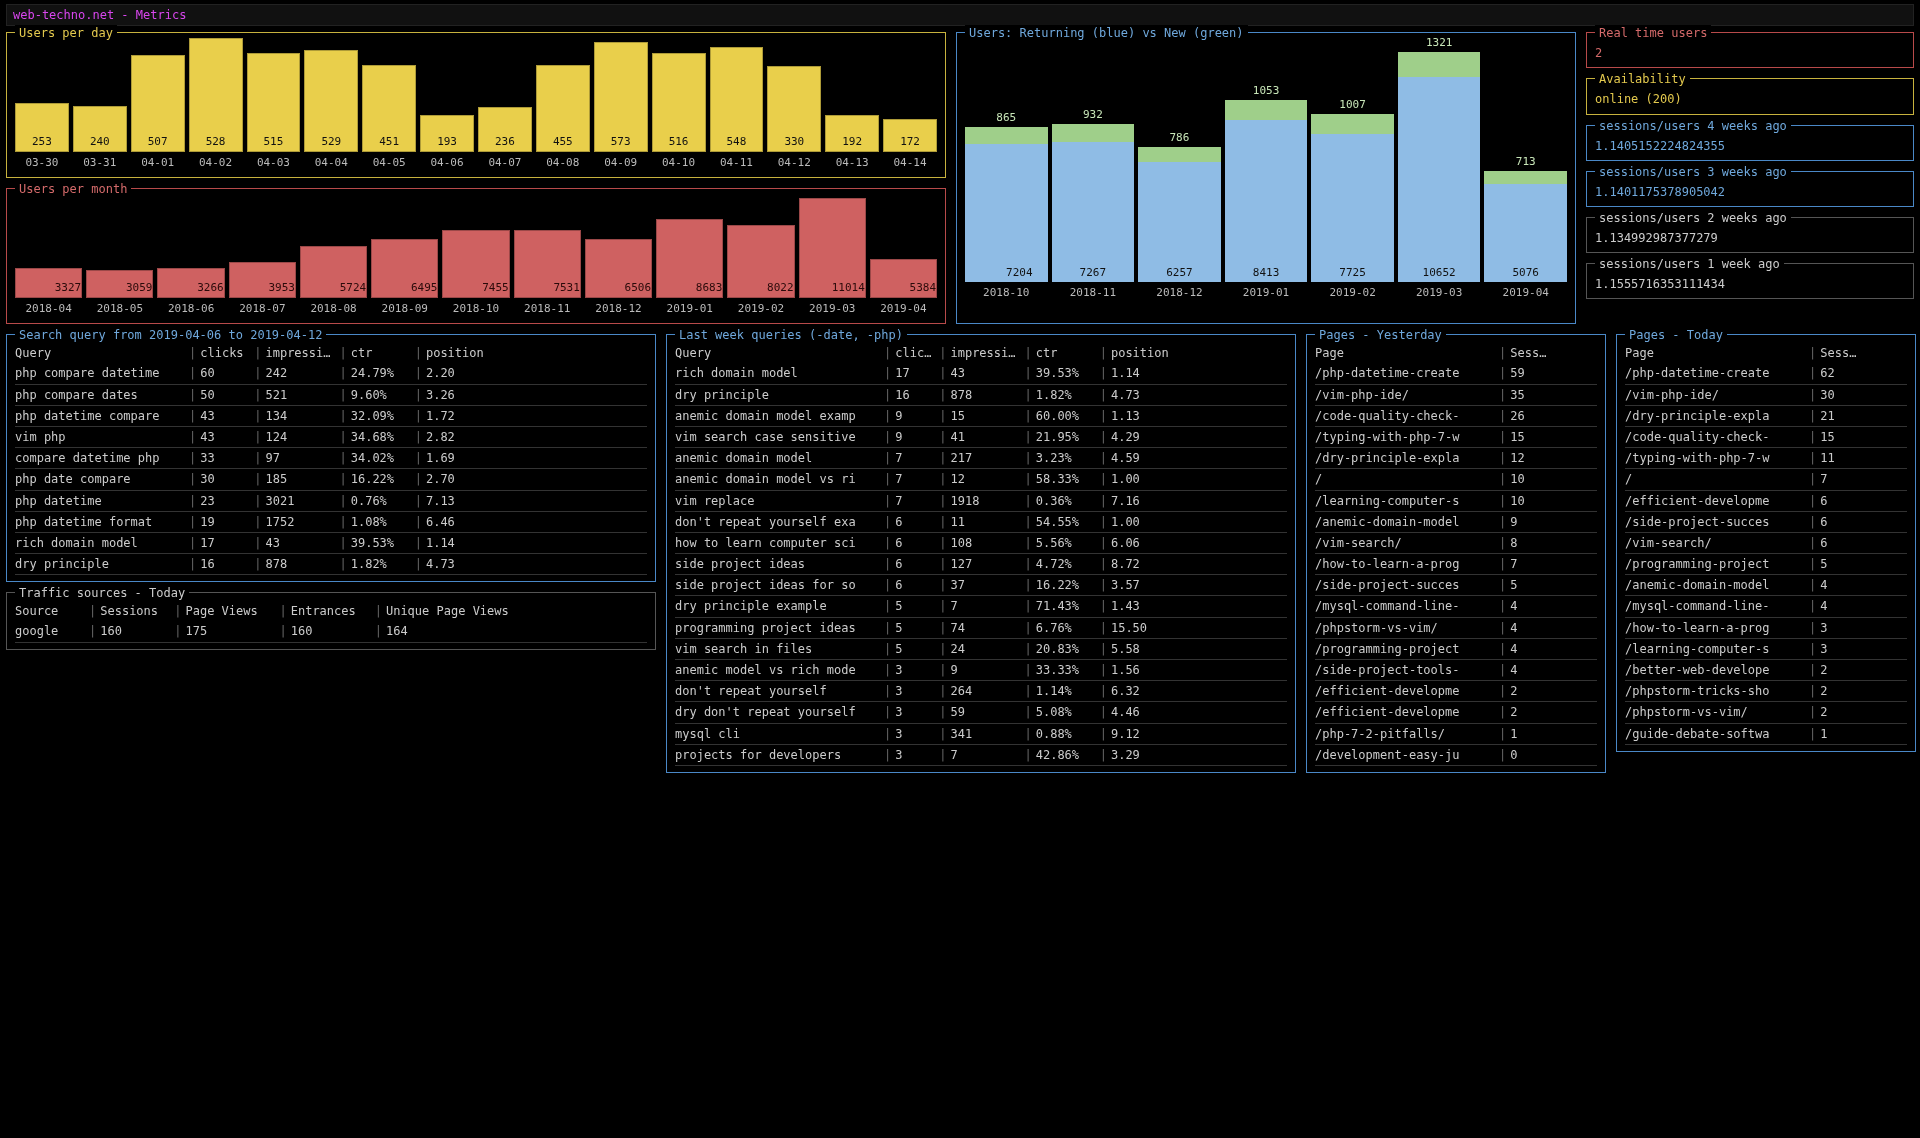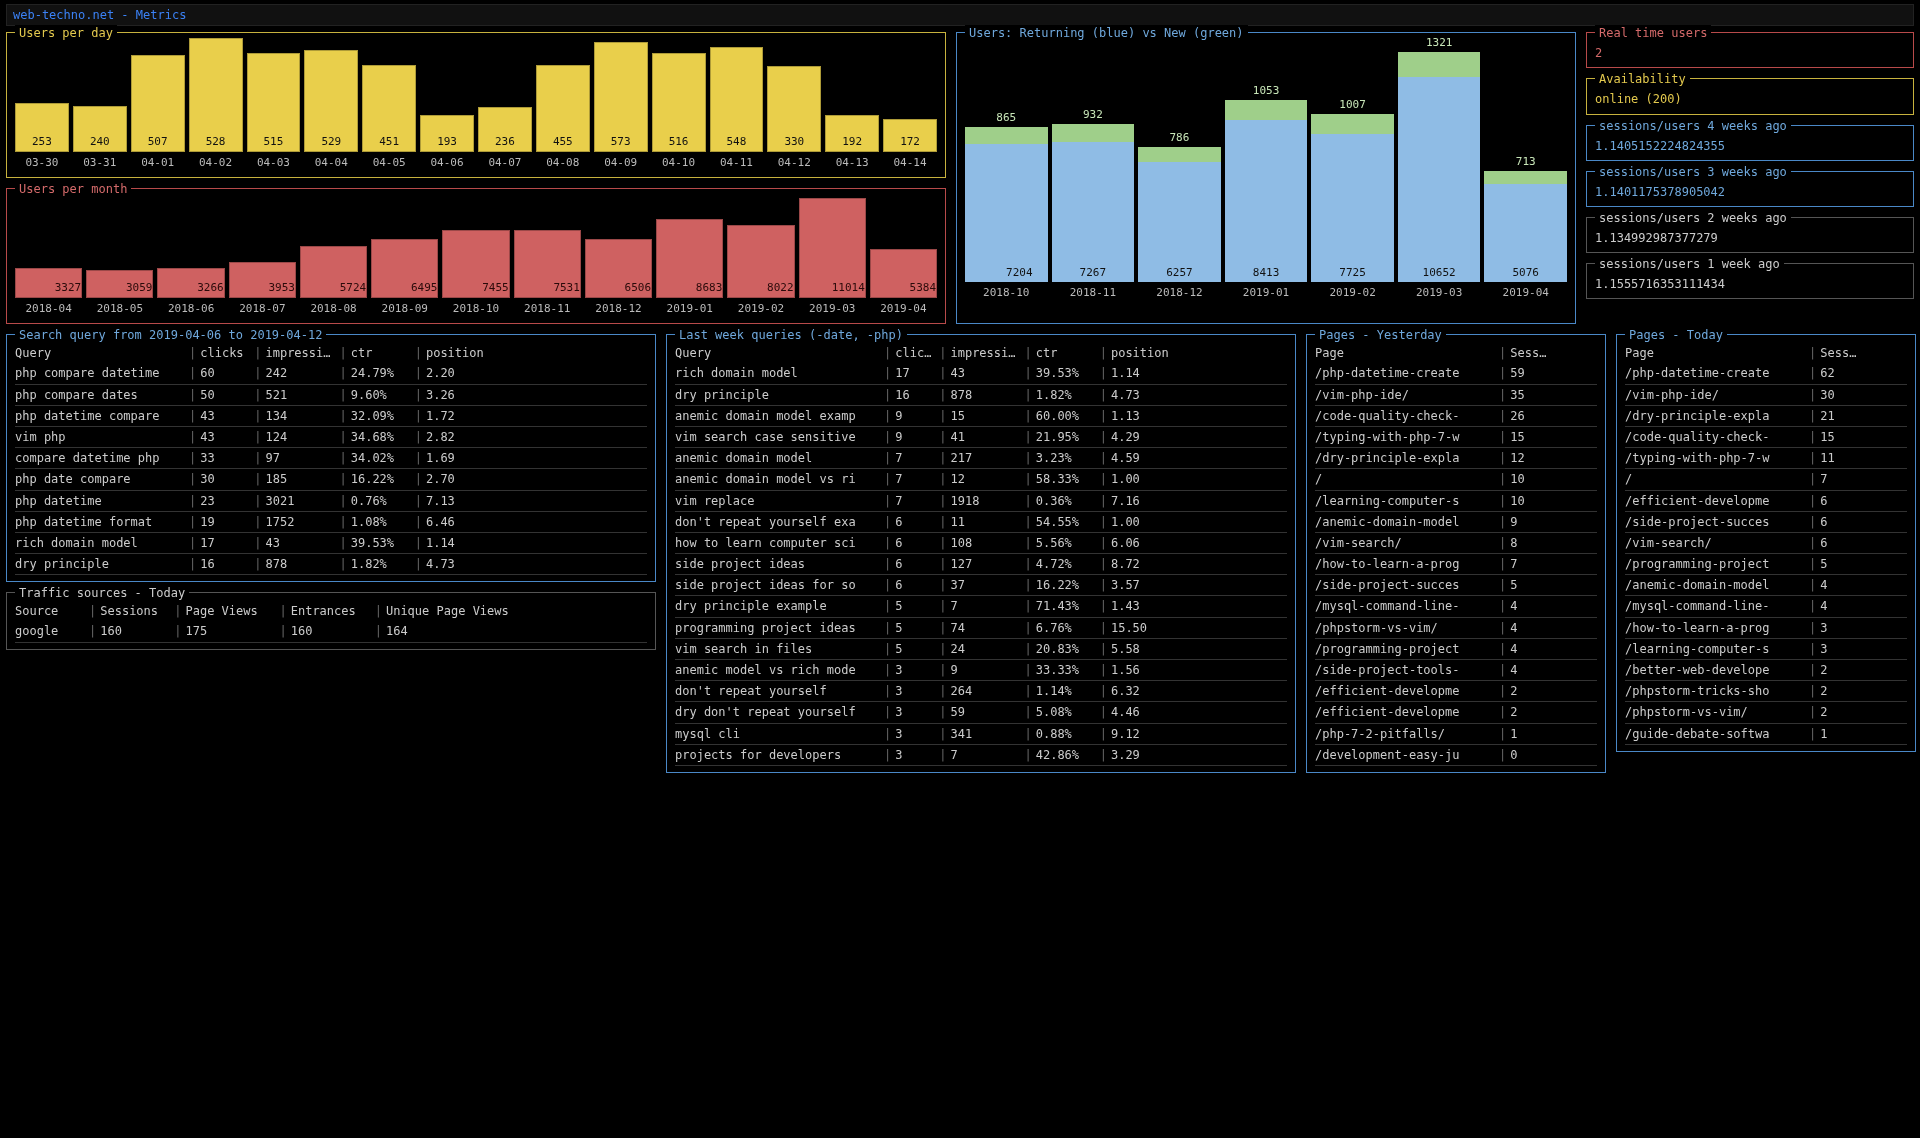--- a/index.html
+++ b/index.html
@@ -6,21 +6,21 @@
   html, body {
     margin: 0; padding: 0;
     background: #000;
     color: #ccc;
     font-family: "Menlo","Consolas","DejaVu Sans Mono",monospace;
     font-size: 12px;
     line-height: 1.35;
   }
   .screen { width: 1920px; min-height: 1138px; background:#000; padding:4px 6px; }
   .titlebar {
-    background:#111; color:#3b82f6; padding:2px 6px; margin-bottom:6px;
+    background:#111; color:#d946ef; padding:2px 6px; margin-bottom:6px;
     border:1px solid #222;
   }
 
   
   .panel {
     position:relative;
     border:1px solid #555;
     padding:8px 8px 6px 8px;
     margin:0;
   }
@@ -312,21 +312,21 @@
               </div>
               <div class="barcat">2019-02</div>
             </div>
             <div class="barcol">
               <div class="bar bar-red" style="height:100px">
                 <span class="bar-label">11014</span>
               </div>
               <div class="barcat">2019-03</div>
             </div>
             <div class="barcol">
-              <div class="bar bar-red" style="height:49px">
+              <div class="bar bar-red" style="height:39px">
                 <span class="bar-label">5384</span>
               </div>
               <div class="barcat">2019-04</div>
             </div>
           </div>
     </div>
 
   </div>
 
   <div class="top-mid">

